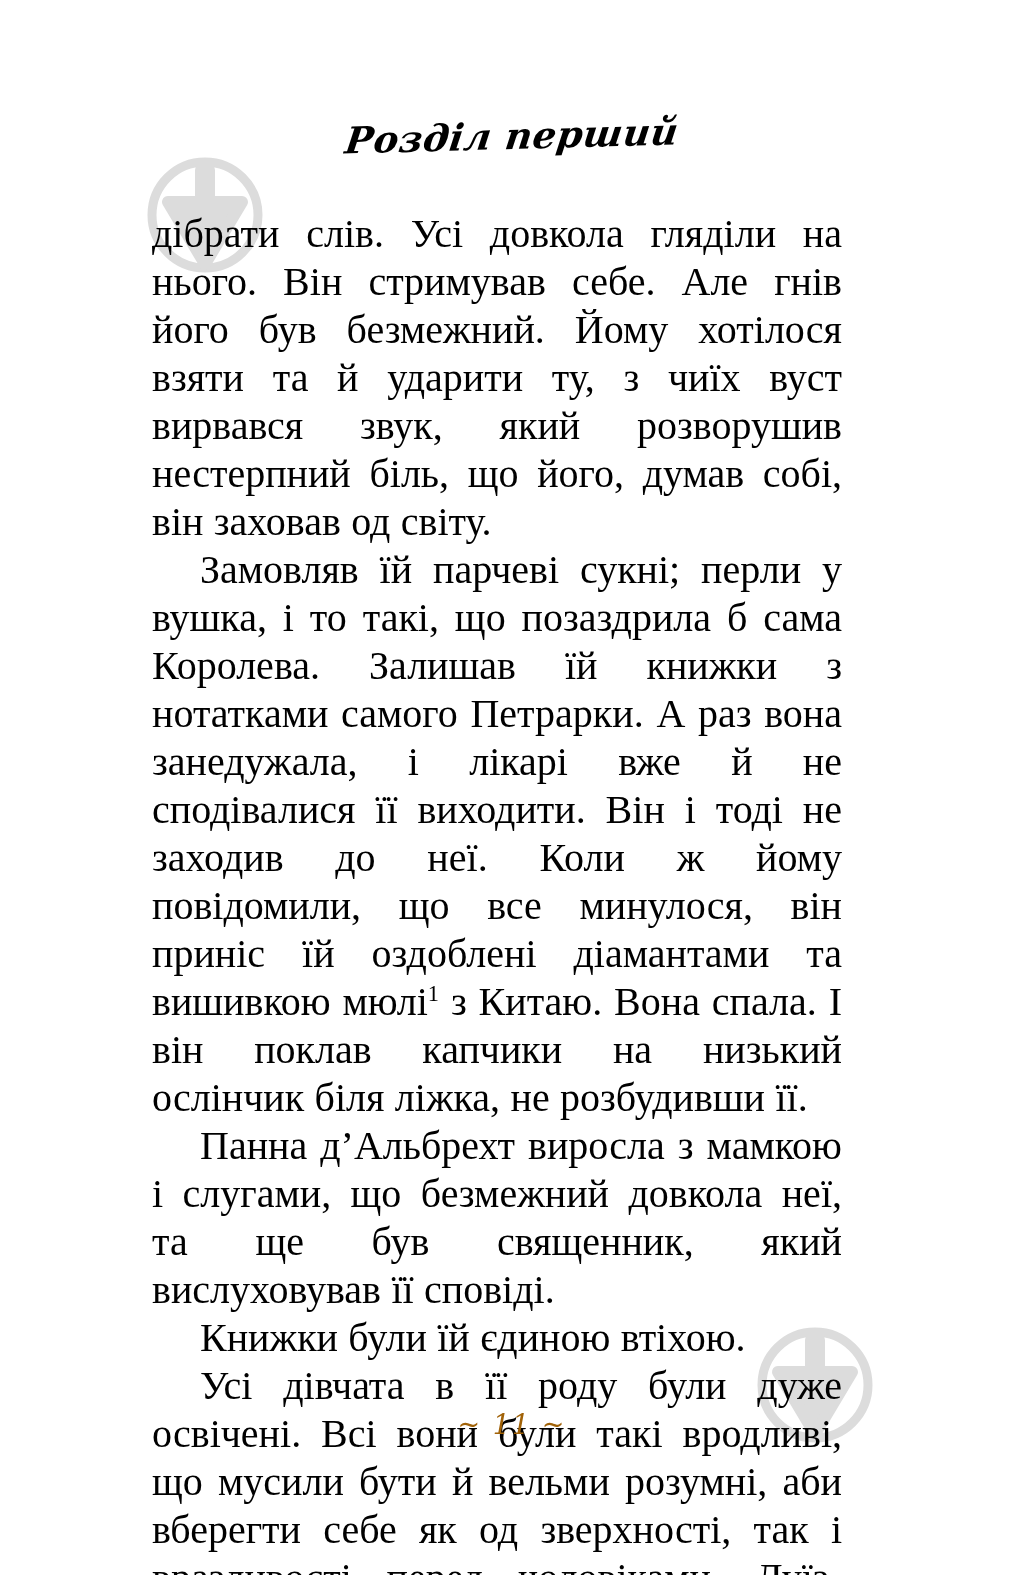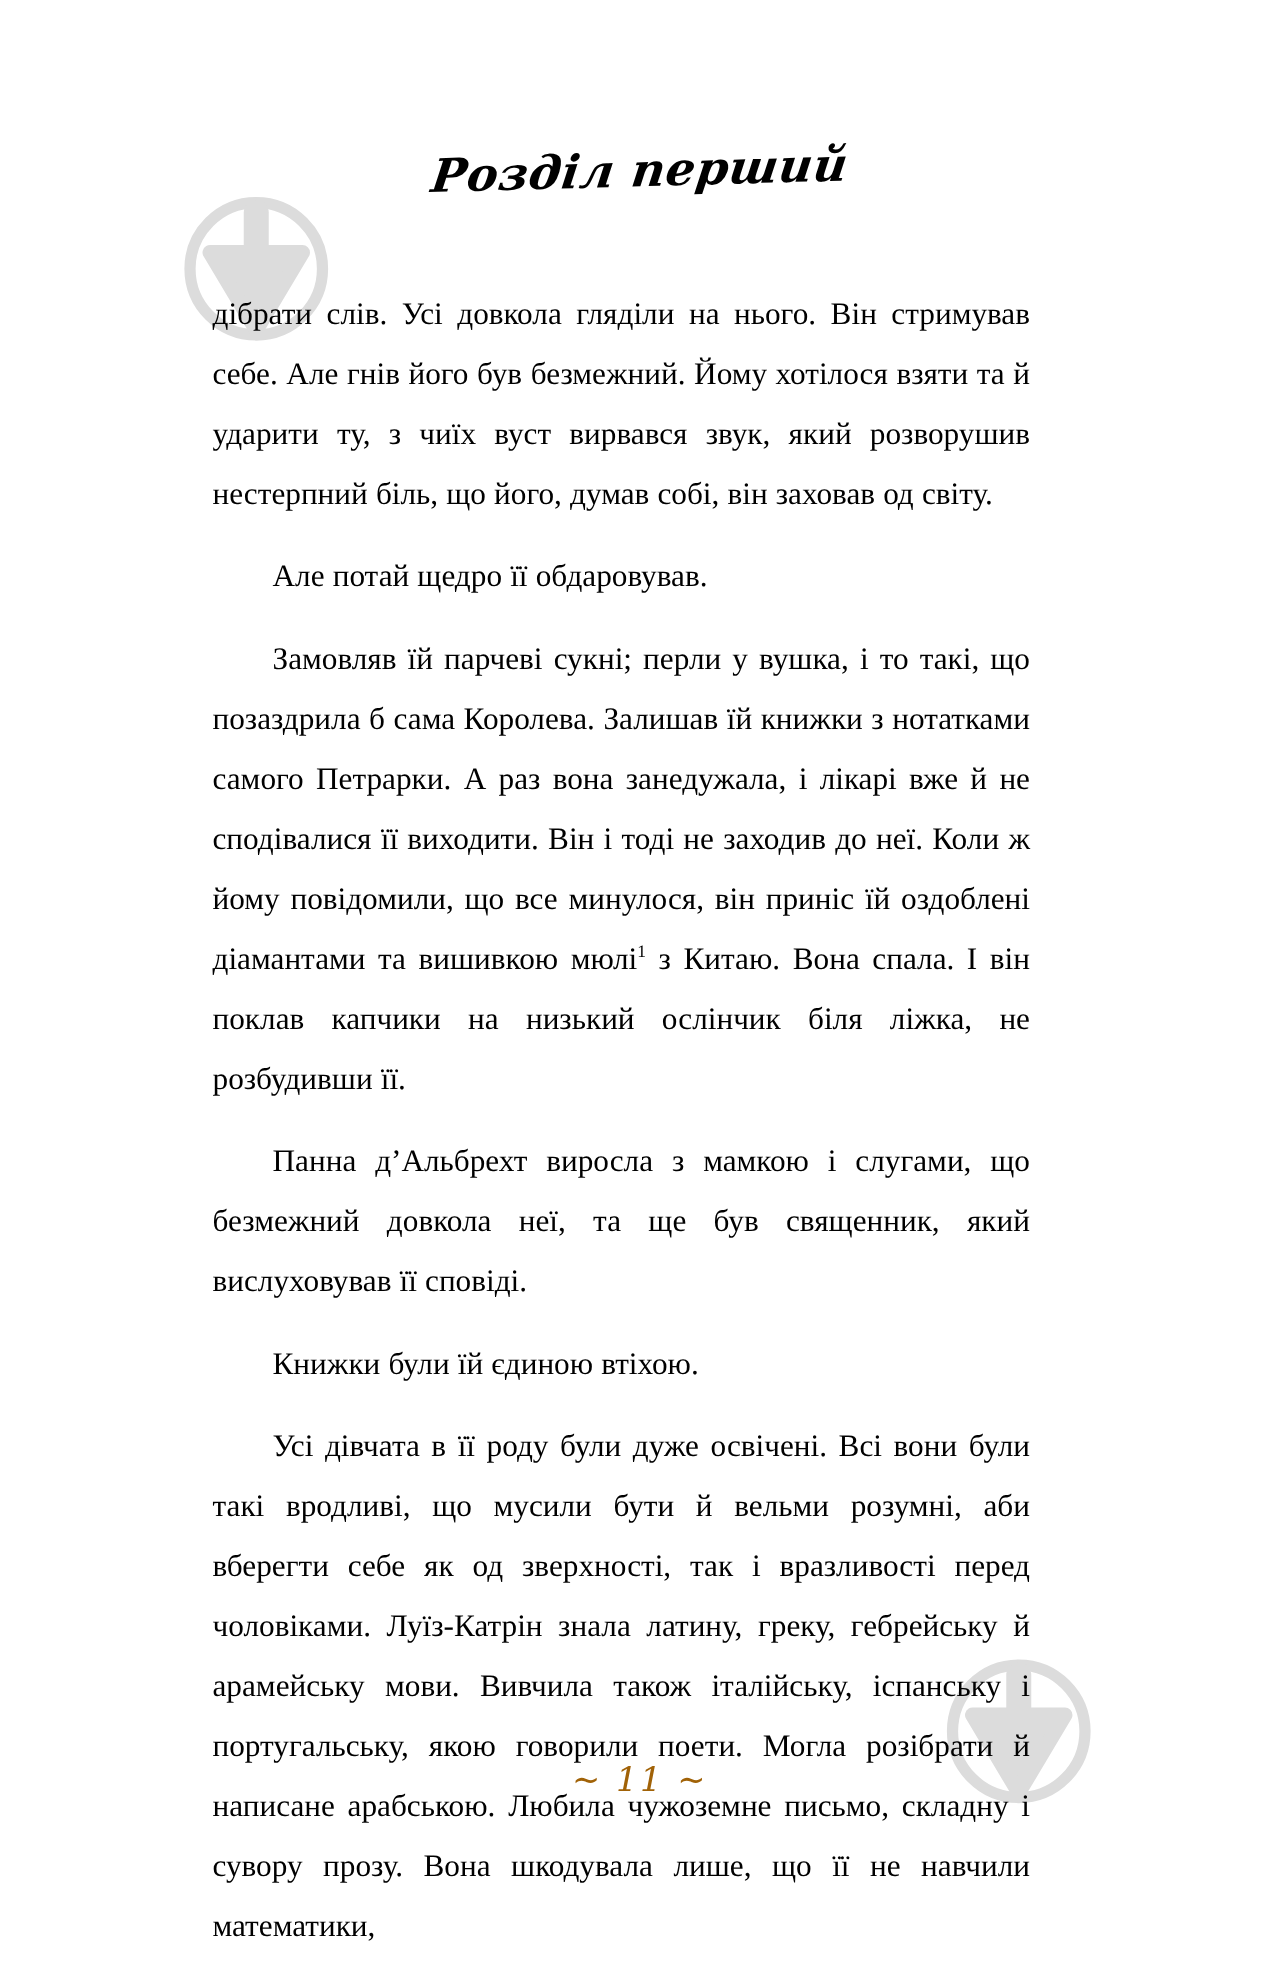--- a/index.html
+++ b/index.html
@@ -57,22 +57,22 @@
   
   .text-column {
     position: absolute;
     left: 152px;
     top: 210px;
     width: 690px;
     z-index: 2;
   }
 
   .para {
-    margin: 18px;
-    font-size: 25px;
+    margin: 0;
+    font-size: 40px;
     line-height: 48px;
     text-align: justify;
     text-justify: inter-word;
     hyphens: manual;
     -webkit-hyphens: manual;
     word-spacing: 0.01em;
   }
   .para--indent { text-indent: 48px; }
   .para--noindent { text-indent: 0; }
 
@@ -111,21 +111,20 @@
   </div>
 
   <div class="chapter-heading">
     <span class="script">Розділ перший</span>
   </div>
 
   <div class="text-column">
 
     <p class="para para--noindent">дібрати слів. Усі довкола гляділи на нього. Він стримував себе. Але гнів його був безмежний. Йому хотілося взяти та й ударити ту, з чиїх вуст вирвався звук, який розворушив нестерпний біль, що його, думав собі, він заховав од світу.</p>
 
-    <p class="para para--indent">Але потай щедро її обдаровував.</p>
 
     <p class="para para--indent"><span>Замовляв їй парчеві сукні; перли у вушка, і то такі, що позаздрила б сама Королева. Залишав їй книжки з нотатками самого Петрарки. А раз вона занедужала, і лікарі вже й не сподівалися її виходити. Він і тоді не заходив до неї. Коли ж йому повідомили, що все минулося, він приніс їй оздоблені діамантами та вишивкою мюлі</span><sup class="footnote-ref">1</sup><span> з Китаю. Вона спала. І він поклав капчики на низький ослінчик біля ліжка, не розбудивши її.</span></p>
 
     <p class="para para--indent">Панна д’Альбрехт виросла з мамкою і слугами, що безмежний довкола неї, та ще був священник, який вислуховував її сповіді.</p>
 
     <p class="para para--indent">Книжки були їй єдиною втіхою.</p>
 
     <p class="para para--indent">Усі дівчата в її роду були дуже освічені. Всі вони були такі вродливі, що мусили бути й вельми розумні, аби вберегти себе як од зверхності, так і вразливості перед чоловіками. Луїз-Катрін знала латину, греку, гебрейську й арамейську мови. Вивчила також італійську, іспанську і португальську, якою говорили поети. Могла розібрати й написане арабською. Любила чужоземне письмо, складну і сувору прозу. Вона шкодувала лише, що її не навчили математики,</p>
 
   </div>

